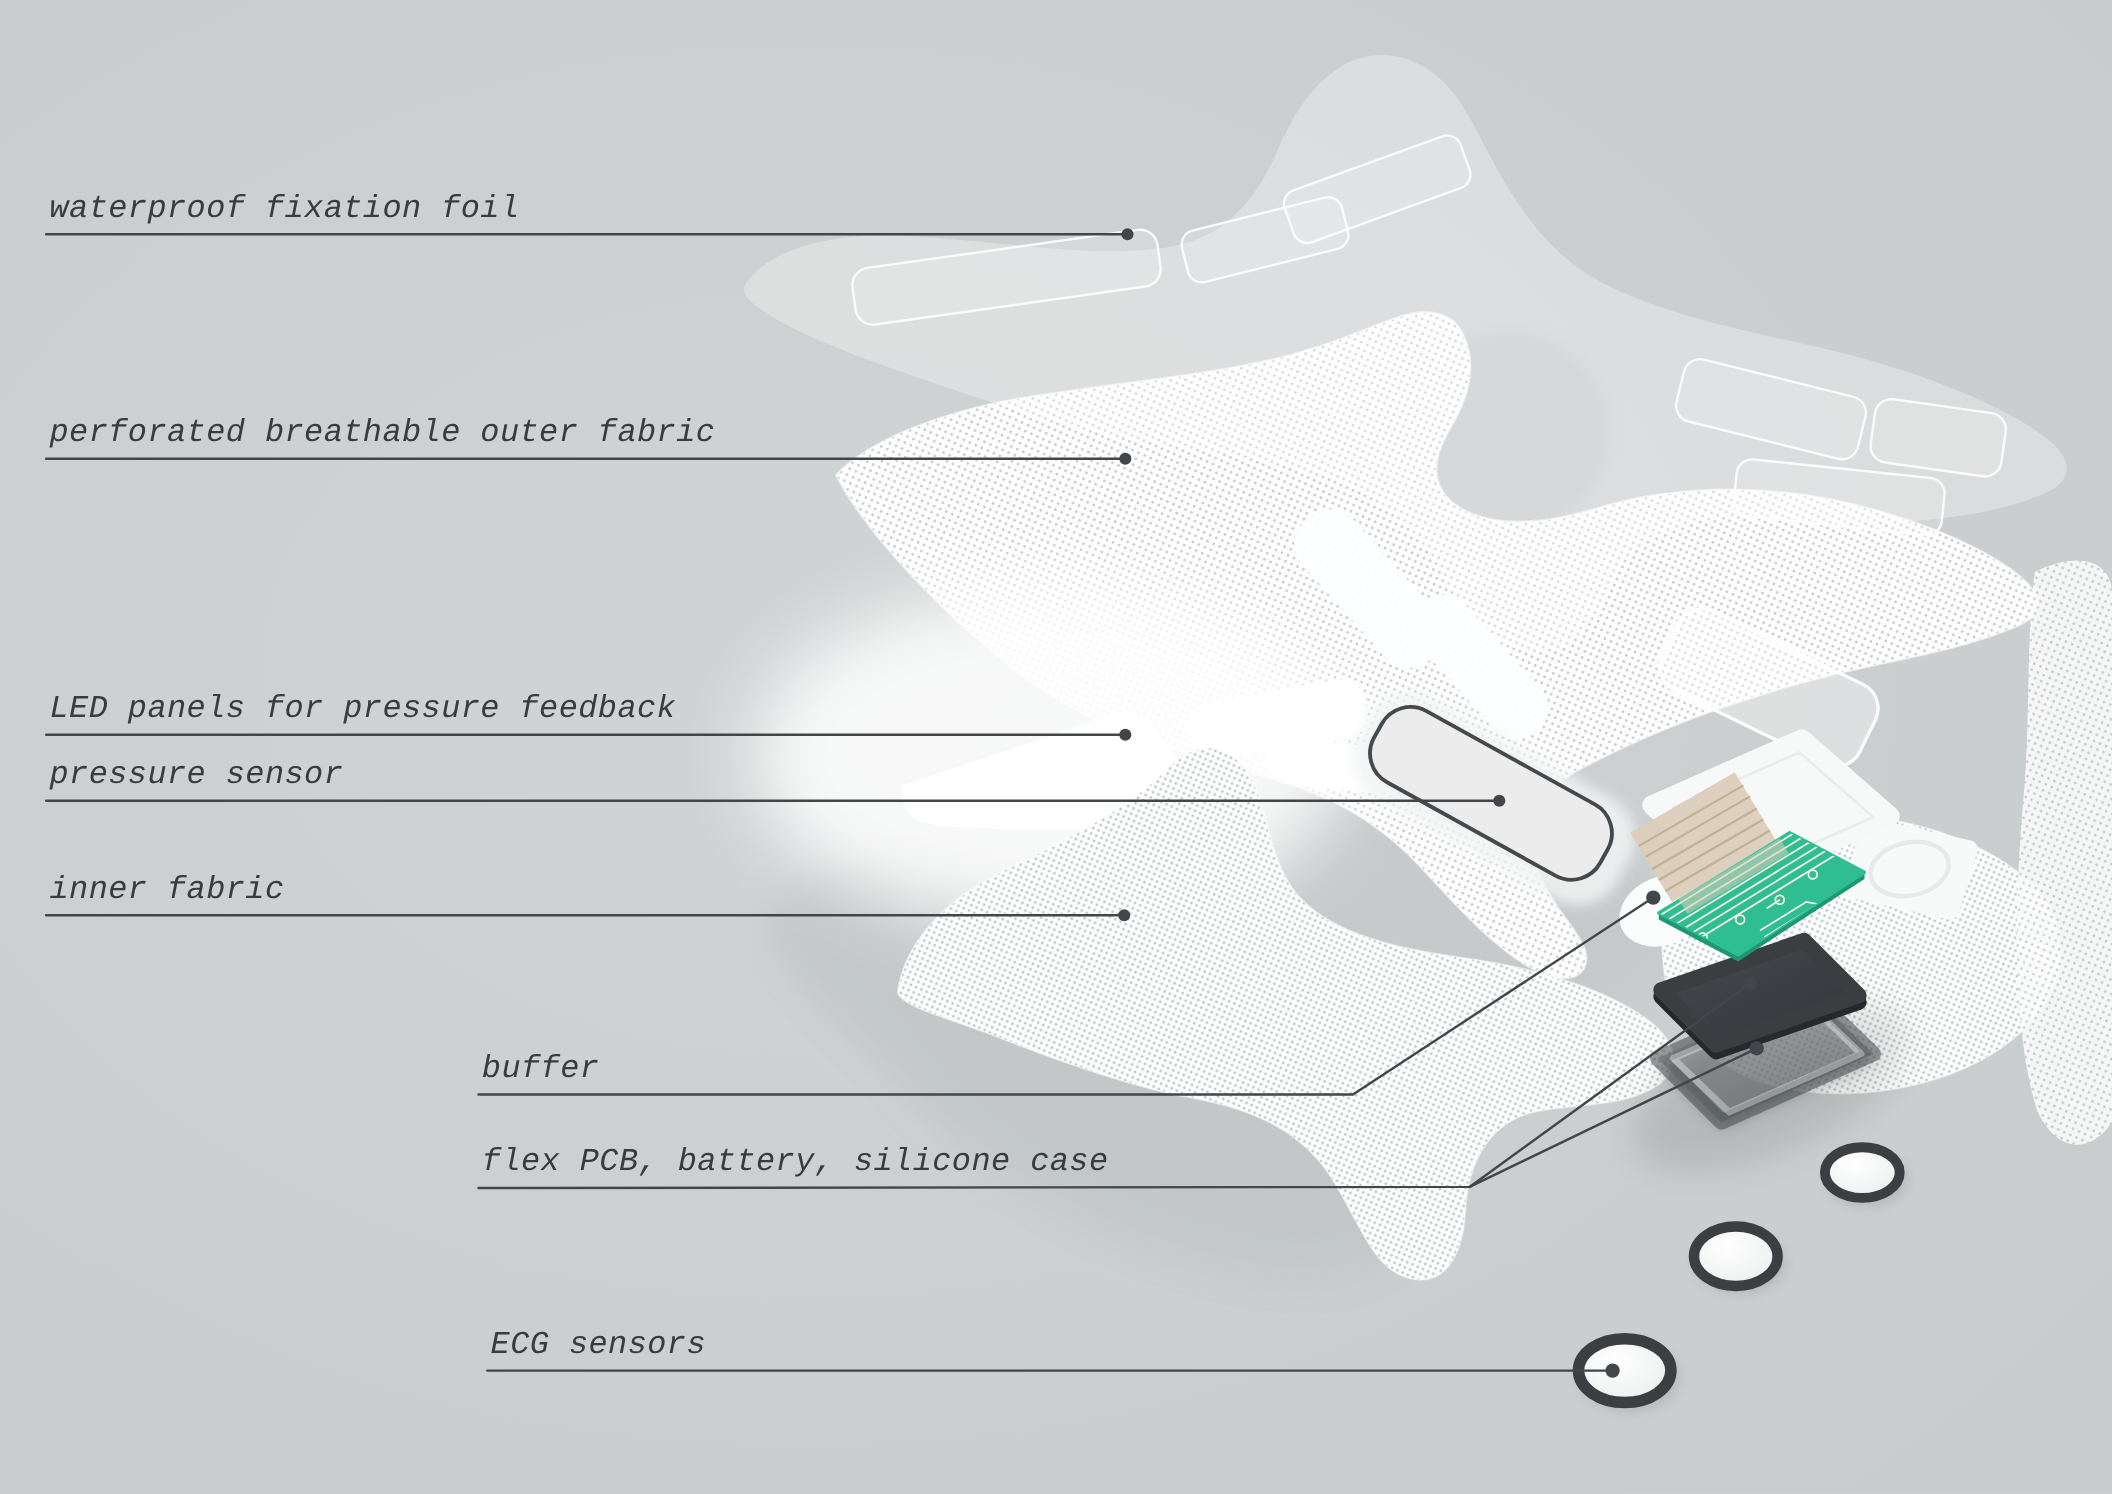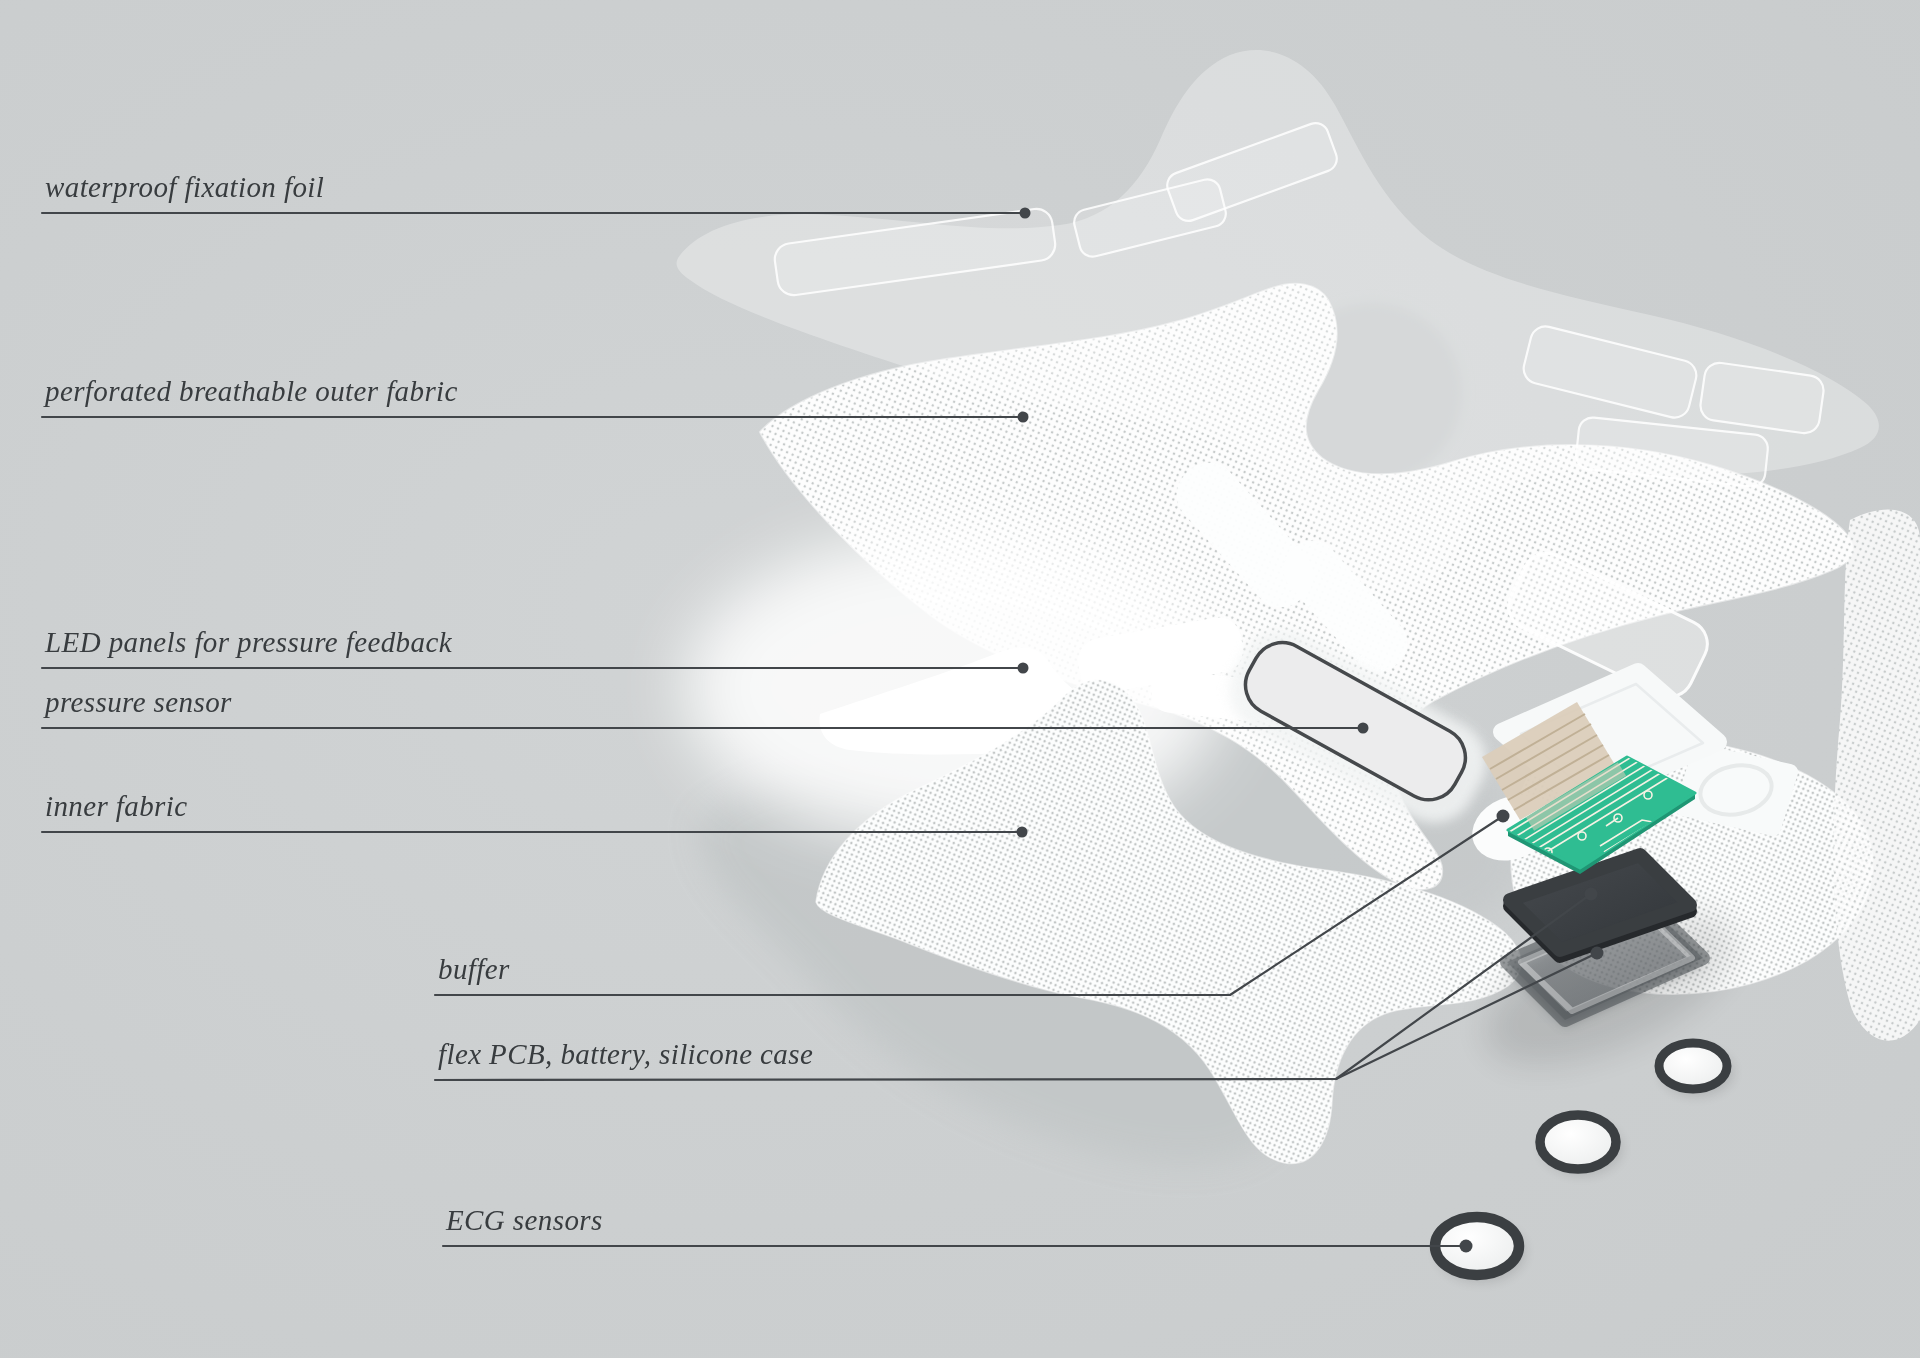--- a/index.html
+++ b/index.html
@@ -1,17 +1,17 @@
 <!DOCTYPE html>
 <html><head>
 <meta charset="utf-8">
 <style>
   html,body{margin:0;padding:0;background:#cccfd0;}
   .stage{position:relative;width:1920px;height:1358px;overflow:hidden;
-         font-family:Liberation Serif, serif;}
+         font-family:Liberation Mono, monospace;}
   svg{position:absolute;left:0;top:0;}
   text{font-style:italic;font-size:29px;letter-spacing:.4px;}
 </style>
 </head>
 <body>
 
 <div class="stage">
 <svg width="1920" height="1358" viewBox="0 0 1920 1358">
   <defs>
     <pattern id="dotsOuter" width="6" height="6" patternUnits="userSpaceOnUse" patternTransform="rotate(24)">

